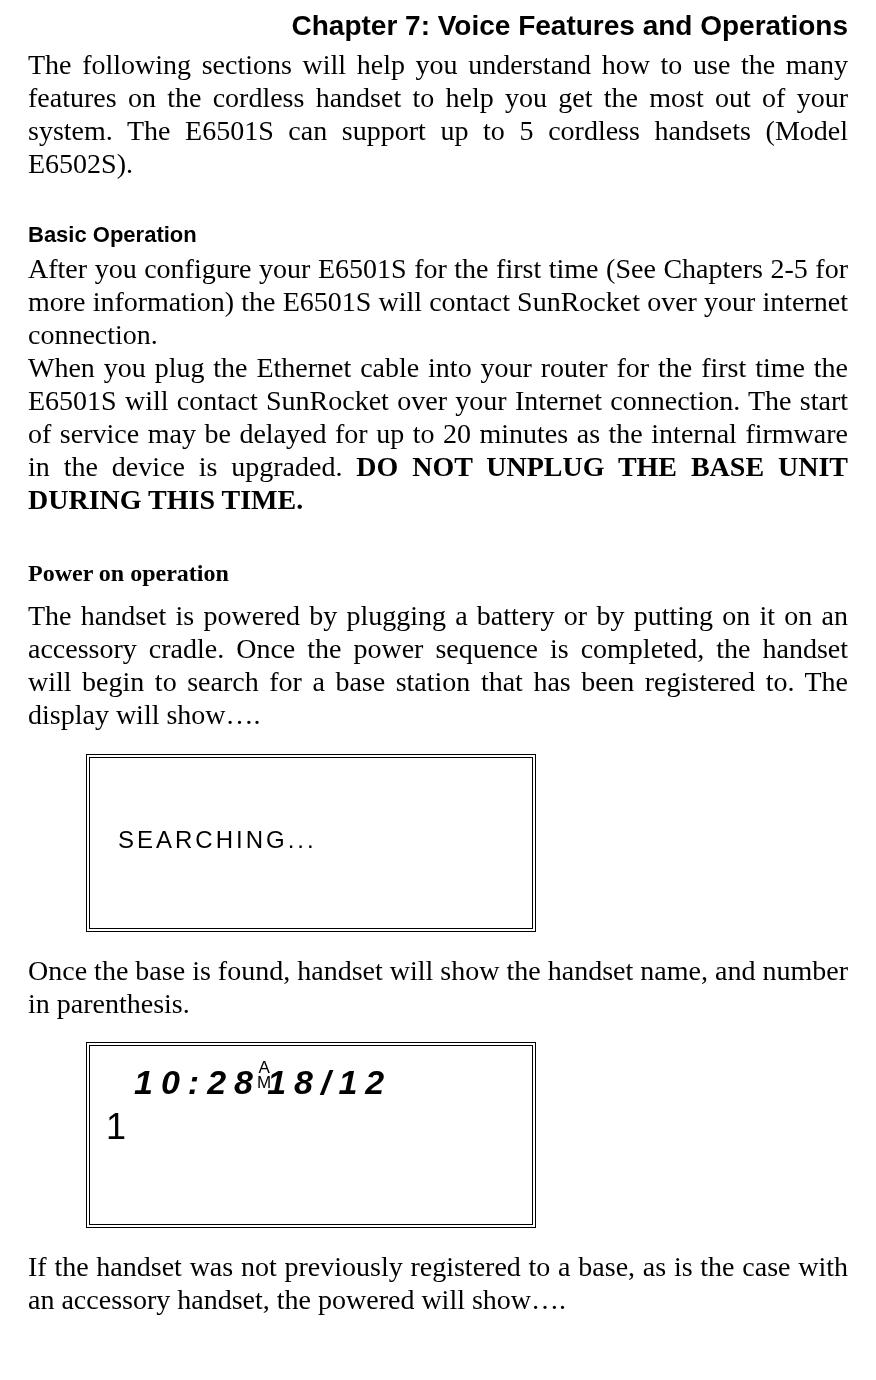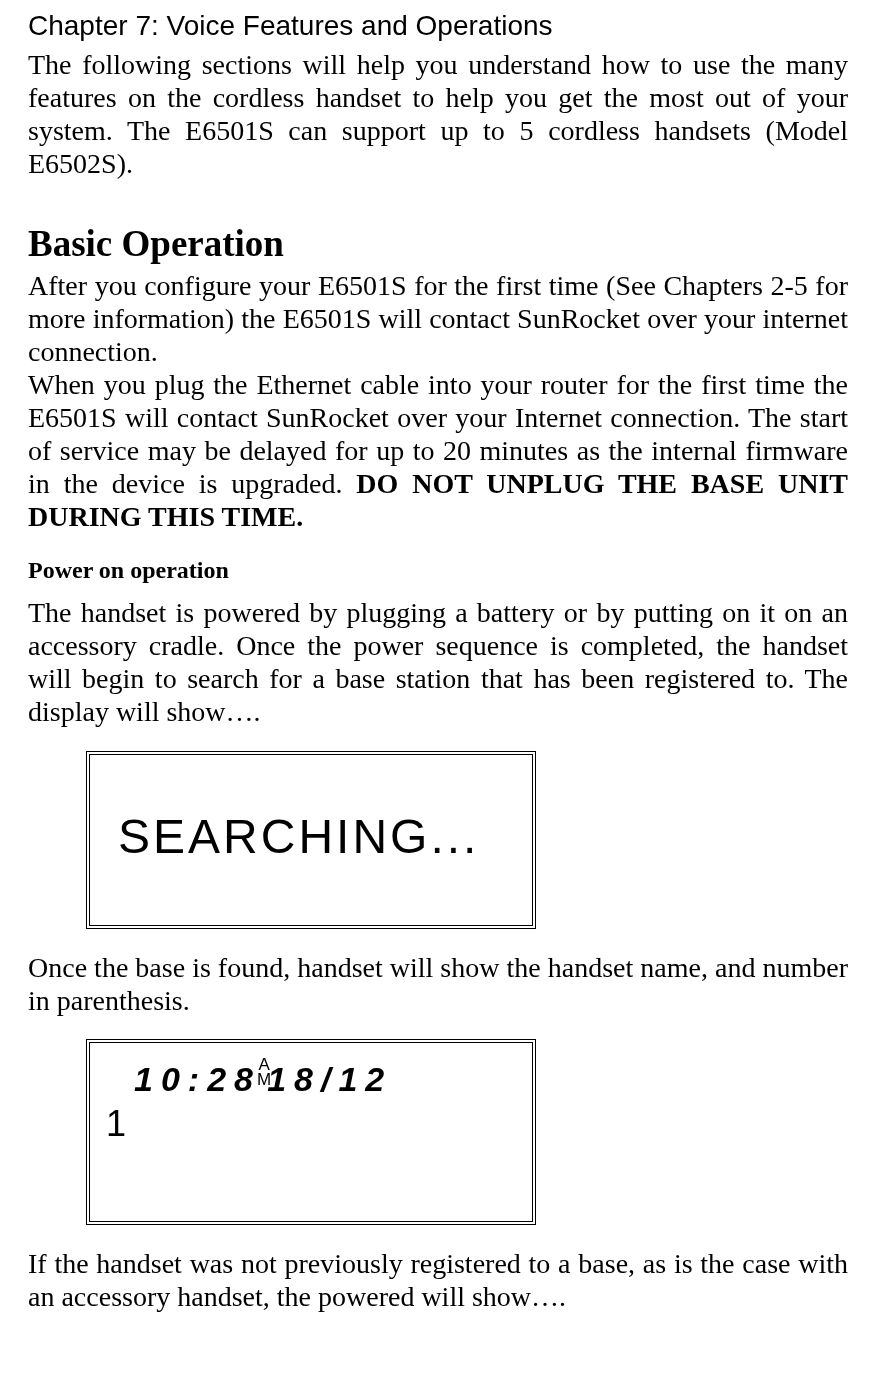--- a/index.html
+++ b/index.html
@@ -10,58 +10,59 @@
   }
   body {
     font-family environments: sans-serif;
     font-family: "Times New Roman", Times, serif;
     color: #000000;
     padding: 10px 28px 0 28px;
     box-sizing: border-box;
   }
   .chapter-title {
     font-family: Arial, Helvetica, sans-serif;
-    font-weight: normal;
+    font-weight: bold;
     font-size: 28px;
     margin: 0 0 6px 0;
+    text-align: right;
   }
   .body-text {
     font-size: 28px;
     line-height: 1.18;
     text-align: justify;
     margin: 0;
   }
   .section-title {
-    font-family: Liberation Serif, serif;
+    font-family: Liberation Sans, sans-serif;
     font-weight: bold;
-    font-size: 37px;
+    font-size: 22px;
     margin: 42px 0 4px 0;
   }
   .subsection-title {
     font-weight: bold;
     font-size: 24px;
-    margin: 24px 0 12px 0;
+    margin: 44px 0 12px 0;
   }
   .bold-inline { font-weight: bold; }
   
   .lcd-box {
     width: 450px;
     margin: 22px 0 22px 58px;
     border: 4px double #000;
     padding: 10px 14px;
     box-sizing: border-box;
   }
   .lcd-searching {
     height: 178px;
     display: flex;
     align-items: center;
   }
   .lcd-searching-text {
     font-family: Arial, Helvetica, sans-serif;
-    font-size: 48px;
+    font-size: 24px;
     letter-spacing: 3px;
     margin-left: 14px;
     margin-top: -6px;
   }
   .lcd-idle { height: 186px; }
   .lcd-row1 {
     font-family: Arial, Helvetica, sans-serif;
     font-size: 34px;
     font-weight: bold;
     font-style: italic;

